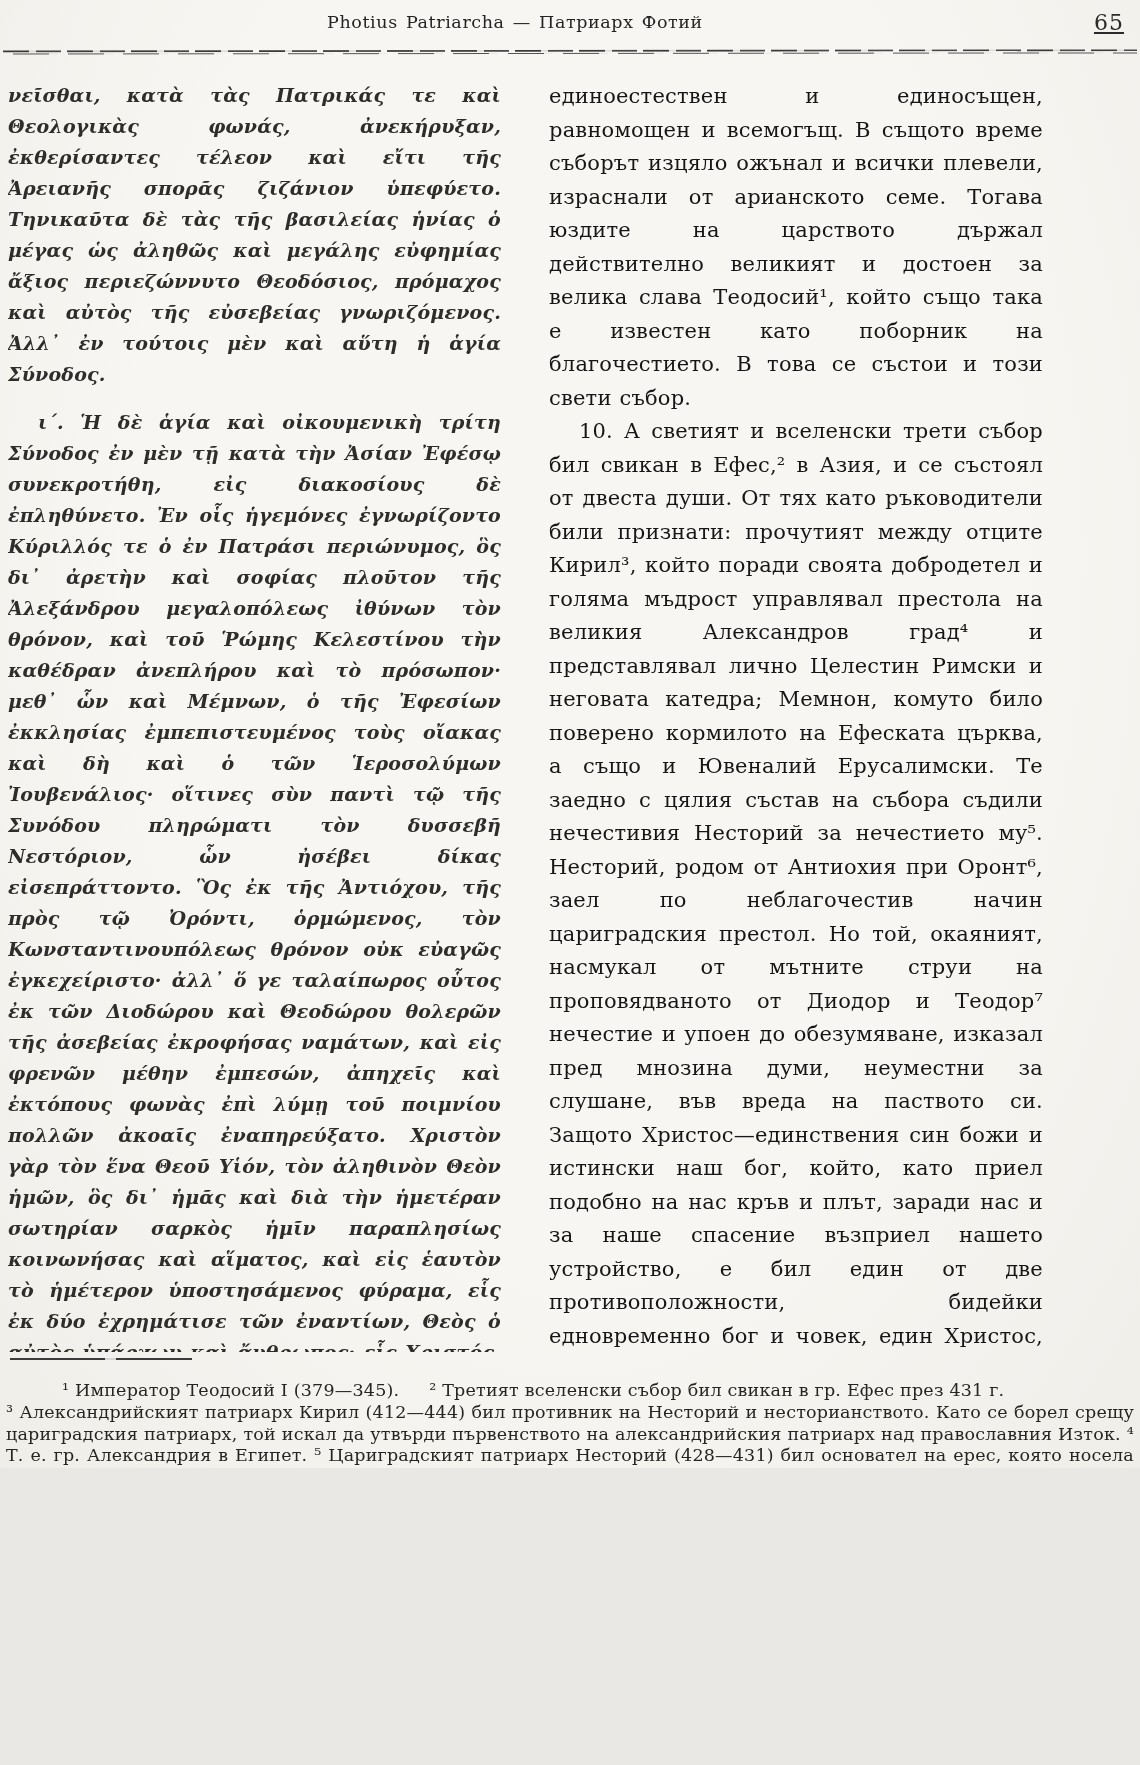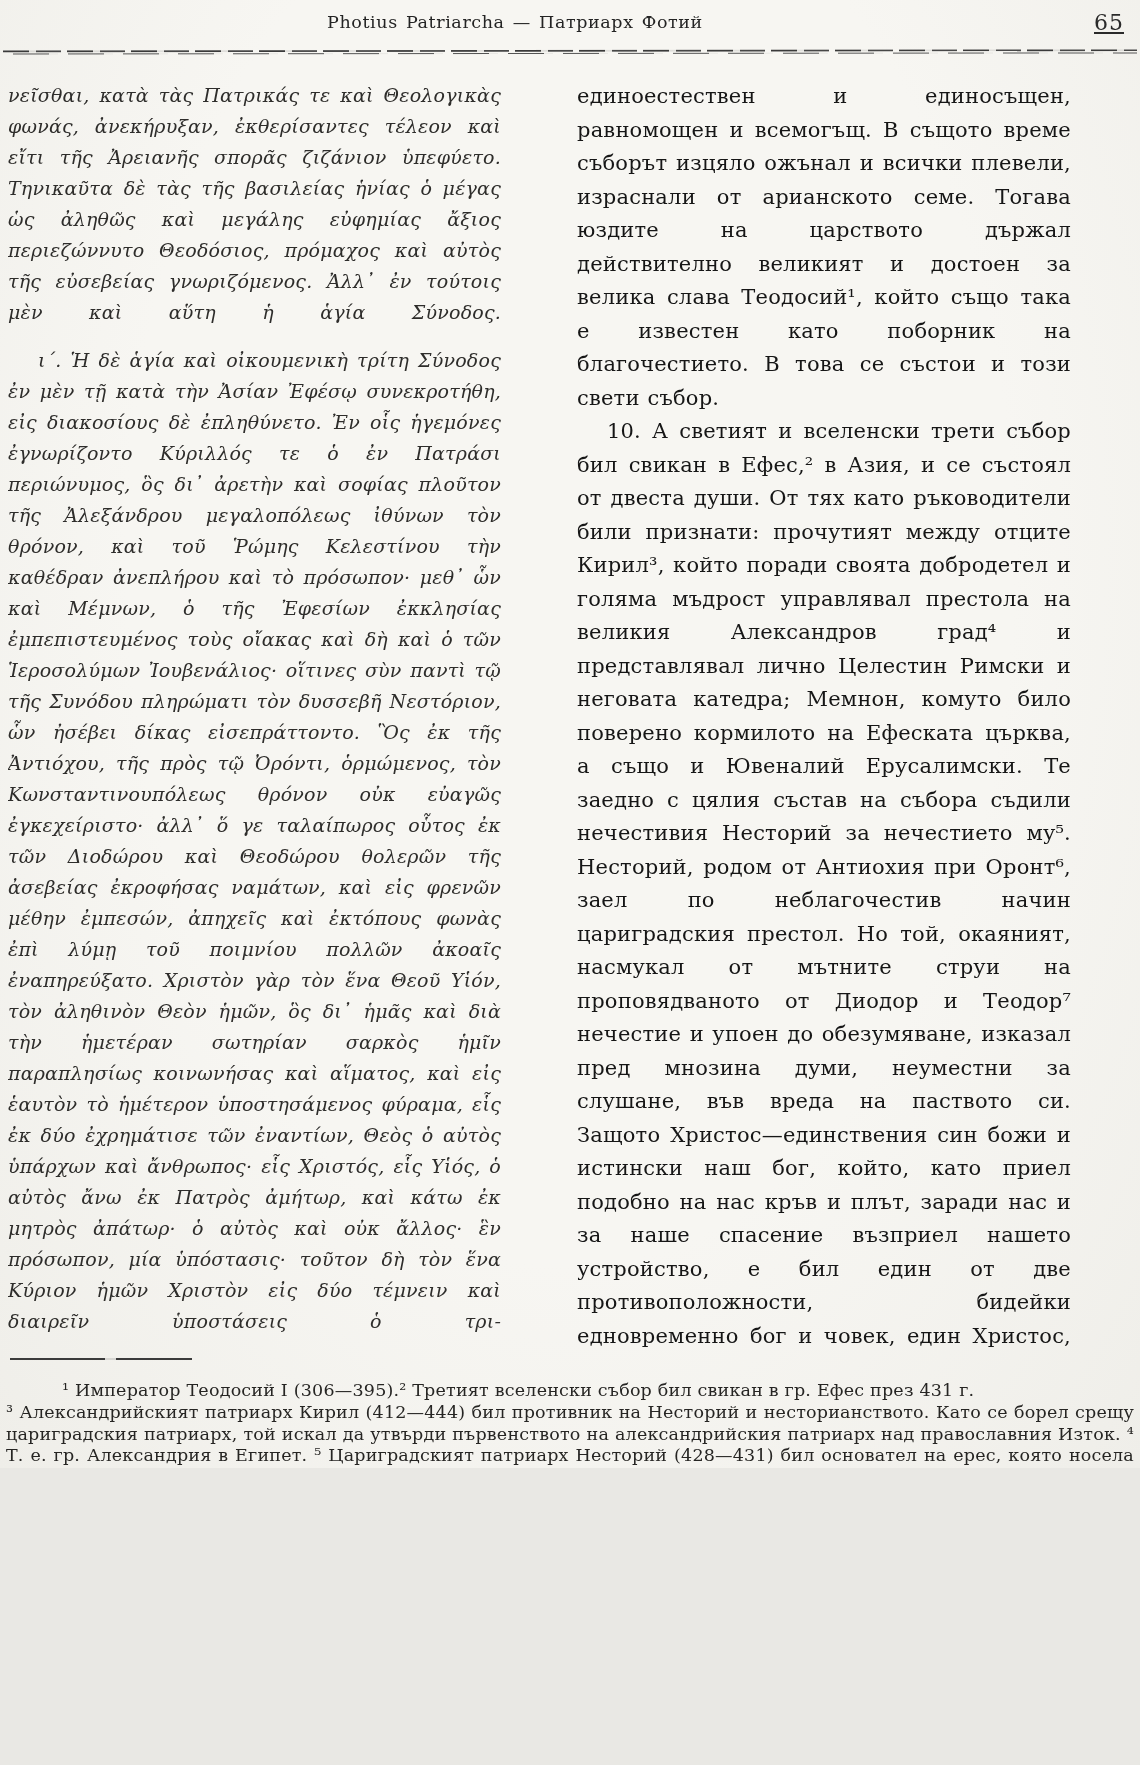--- a/index.html
+++ b/index.html
@@ -38,21 +38,21 @@
     background-position:0 0,0 3.4px;
     background-repeat:no-repeat;
     transform:rotate(-.06deg);
   }
   
   .columns{
     position:absolute;top:80px;left:8px;width:1124px;height:1272px;
     display:flex;overflow:hidden;
   }
   .col{margin:0;}
-  .col-greek{width:493px;margin-right:44px;color:#2e2d2b;}
+  .col-greek{width:493px;margin-right:16px;color:#2e2d2b;font-weight:bold;}
   .col-greek p{
     margin:0;
     font-style:italic;
     font-size:19px;line-height:31px;
     text-align:justify;
     letter-spacing:.2px;word-spacing:1.5px;
   }
   .col-greek p.indent{ text-indent:30px; margin-top:17px;}
   .col-bulgarian{width:494px;color:#161616;margin-left:32px;}
   .col-bulgarian p{
@@ -71,21 +71,21 @@
   .footnotes{
     position:absolute;top:1380px;left:6px;width:1128px;height:330px;
     color:#262523;overflow:hidden;
   }
   .footnotes p{
     margin:0;
     font-size:17.5px;line-height:21.8px;
     letter-spacing:.2px;
   }
   .fn-first{ text-indent:56px; white-space:nowrap; overflow:hidden;}
-  .fn-gap{ }
+  .fn-gap{ margin-left:30px; }
   .fn-block{ text-align:justify; }
   
   .signature{
     position:absolute;top:1722px;left:8px;width:800px;
     color:#20201e;
   }
   .sig-number{ font-size:19px; }
   .sig-title{ margin-left:42px; font-size:14px; font-weight:700; letter-spacing:.4px; }
 </style>
 </head>
@@ -106,21 +106,21 @@
     </section>
     <section class="col col-bulgarian">
       <p>единоестествен и единосъщен, равномощен и всемогъщ. В същото време съборът изцяло ожънал и всички плевели, израснали от арианското семе. Тогава юздите на царството държал действително великият и достоен за велика слава Теодосий¹, който също така е известен като поборник на благочестието. В това се състои и този свети събор.</p>
       <p class="indent runs-over">10. А светият и вселенски трети събор бил свикан в Ефес,² в Азия, и се състоял от двеста души. От тях като ръководители били признати: прочутият между отците Кирил³, който поради своята добродетел и голяма мъдрост управлявал престола на великия Александров град⁴ и представлявал лично Целестин Римски и неговата катедра; Мемнон, комуто било поверено кормилото на Ефеската църква, а също и Ювеналий Ерусалимски. Те заедно с цялия състав на събора съдили нечестивия Несторий за нечестието му⁵. Несторий, родом от Антиохия при Оронт⁶, заел по неблагочестив начин цариградския престол. Но той, окаяният, насмукал от мътните струи на проповядваното от Диодор и Теодор⁷ нечестие и упоен до обезумяване, изказал пред мнозина думи, неуместни за слушане, във вреда на паството си. Защото Христос—единствения син божи и истински наш бог, който, като приел подобно на нас кръв и плът, заради нас и за наше спасение възприел нашето устройство, е бил един от две противоположности, бидейки едновременно бог и човек, един Христос, един син, същият горе от отца без майка, а долу от майка без баща, същият и не друг, едно лице, един ипостас, — тогова казвам, единствения наш господ, Исуса Христа, преокаяният [Несторий], без да се ужаси, разсякъл и разделил на</p>
     </section>
   </div>
 
   <div class="footnote-separator"></div>
 
   <section class="footnotes">
-    <p class="fn-first"><span>¹ Император Теодосий I (306—395).</span><span class="fn-gap">² Третият вселенски събор бил свикан в гр. Ефес през 431 г.</span></p>
+    <p class="fn-first"><span>¹ Император Теодосий I (379—345).</span><span class="fn-gap">² Третият вселенски събор бил свикан в гр. Ефес през 431 г.</span></p>
     <p class="fn-block">³ Александрийският патриарх Кирил (412—444) бил противник на Несторий и несторианството. Като се борел срещу цариградския патриарх, той искал да утвърди първенството на александрийския патриарх над православния Изток. ⁴ Т. е. гр. Александрия в Египет. ⁵ Цариградският патриарх Несторий (428—431) бил основател на ерес, която носела неговото име — несторианство. Под влиянието на Аристотелевата философия, в стремежа си да въведе известен рационализъм в християнската религия той стигнал до извода, че у Христос не може да има две природи — божествена и човешка, — както приемал никейският Символ на вярата. Според него Христос се е родил като обикновен човек и поради това Мария трябвало да се нарича не Богородица, а Христородица. Той учел, че божествеността на Христос е дошла след неговата смърт. Несторианството се превърнало в религия на сирийските търговско-промишлени слоеве, врагове и съперници на цариградските търговци. Срв. Д. Ангелов, История на Византия, I, София, 1959, стр. 92—94. ⁶ Река в Сирия. ⁷ Диодор (епископ на Тарс) и Теодор (епископ на гр. Мопсуестия в Киликия) живели през IV и първата четвърт на V в. и се смятали за основатели на ерес, която по-късно била възприета и доразвита от цариградския патриарх Несторий и наречена несторианство.</p>
   </section>
 
   <footer class="signature">
     <span class="sig-number">9</span><span class="sig-title">Гръцки извори за българската история, IV</span>
   </footer>
 
 </div>
 
 </body></html>

